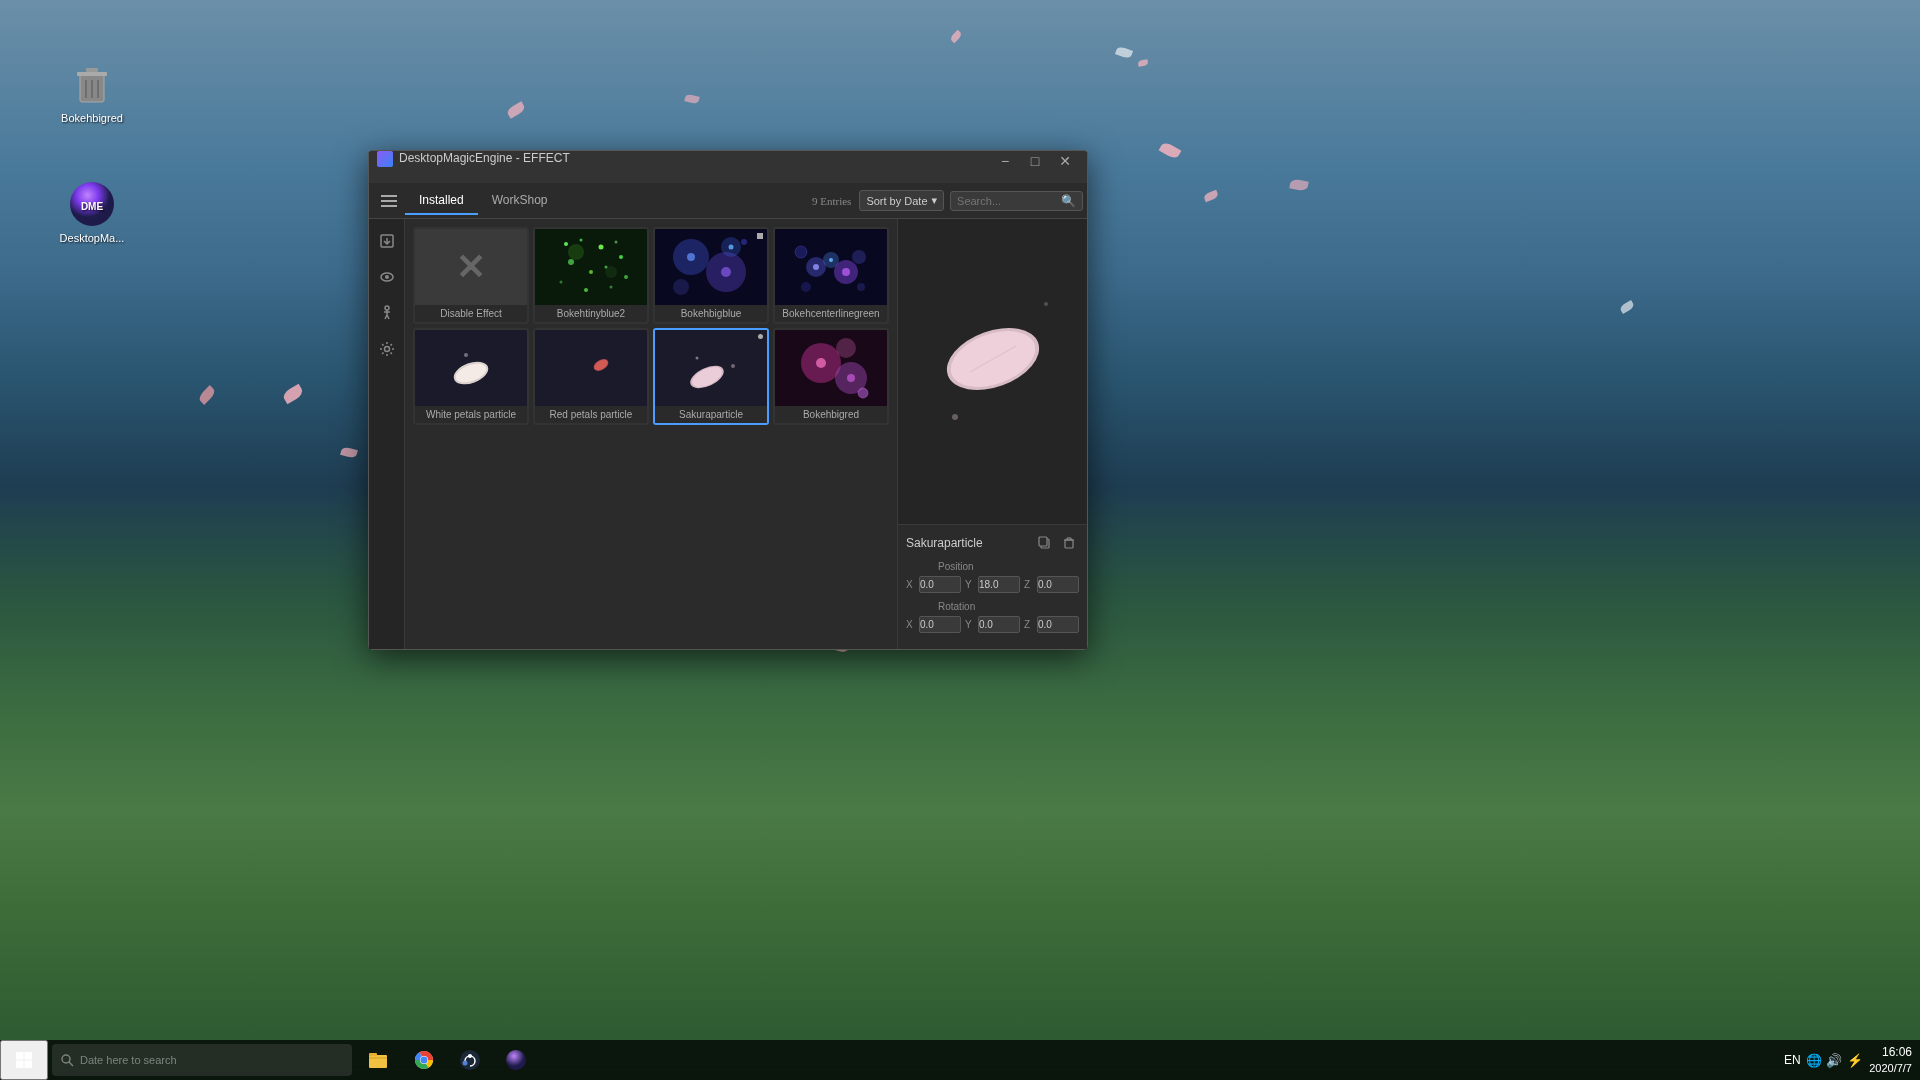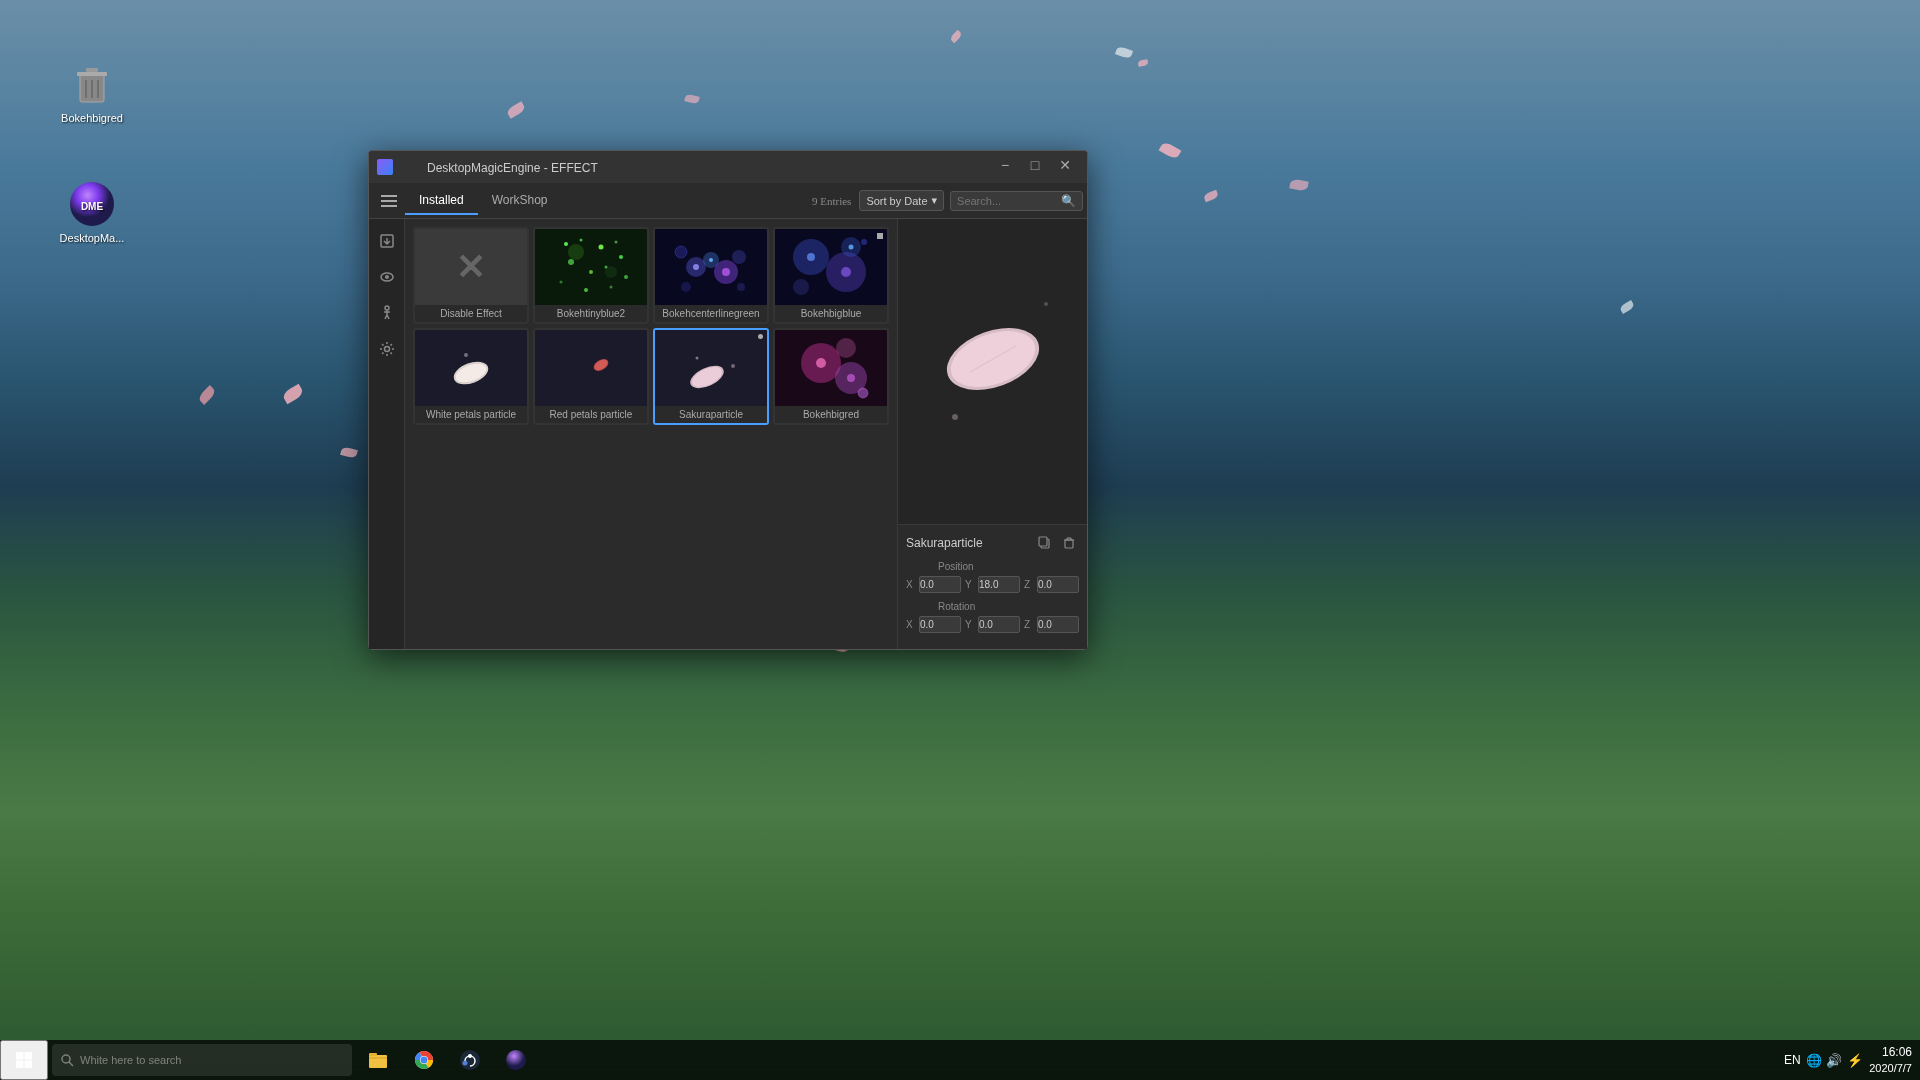--- a/index.html
+++ b/index.html
@@ -136,25 +136,24 @@
       flex-direction: column;
       z-index: 50;
       box-shadow: 0 8px 32px rgba(0,0,0,0.6);
     }
 
     
     .title-bar {
       height: 32px;
       background: #333;
       display: flex;
-      align-items: flex-end;
-      padding: 8px 8px;
+      align-items: flex-start;
+      padding: 0 8px;
       border-radius: 4px 4px 0 0;
       flex-shrink: 0;
-      gap: 28px;
     }
     .title-bar-icon {
       width: 16px;
       height: 16px;
       margin-right: 6px;
       background: linear-gradient(135deg, #8b5cf6, #3b82f6);
       border-radius: 2px;
     }
     .title-bar-text {
       color: #ccc;
@@ -567,53 +566,53 @@
               <circle cx="25" cy="20" r="8" fill="rgba(100,255,50,0.15)"></circle>
               <circle cx="60" cy="40" r="6" fill="rgba(80,200,80,0.1)"></circle>
             </svg>
           </div>
           <div class="effect-label">Bokehtinyblue2</div>
         </div>
 
         <div class="effect-item">
           <div class="effect-thumb" style="background: #080820;">
             <svg width="80" height="70" viewBox="0 0 80 70">
+              <circle cx="20" cy="25" r="18" fill="rgba(60,80,200,0.4)"></circle>
+              <circle cx="55" cy="40" r="20" fill="rgba(80,60,180,0.45)"></circle>
+              <circle cx="60" cy="15" r="10" fill="rgba(60,100,220,0.3)"></circle>
+              <circle cx="10" cy="55" r="8" fill="rgba(80,80,200,0.25)"></circle>
+
+              <circle cx="20" cy="25" r="4" fill="rgba(100,150,255,0.7)"></circle>
+              <circle cx="55" cy="40" r="5" fill="rgba(150,100,255,0.6)"></circle>
+              <circle cx="60" cy="15" r="2.5" fill="rgba(100,180,255,0.8)"></circle>
+              <circle cx="73" cy="10" r="3" fill="rgba(80,80,255,0.4)"></circle>
+            </svg>
+
+            <div style="position:absolute;top:4px;right:4px;width:6px;height:6px;background:#aaa;border-radius:50;"></div>
+          </div>
+          <div class="effect-label">Bokehbigblue</div>
+        </div>
+
+        <div class="effect-item">
+          <div class="effect-thumb" style="background: #080820;">
+            <svg width="80" height="70" viewBox="0 0 80 70">
               <circle cx="10" cy="20" r="6" fill="rgba(80,80,255,0.25)" stroke="rgba(100,100,255,0.3)" stroke-width="1"></circle>
               <circle cx="25" cy="35" r="10" fill="rgba(100,100,255,0.35)"></circle>
               <circle cx="40" cy="28" r="8" fill="rgba(80,150,255,0.3)"></circle>
               <circle cx="55" cy="40" r="12" fill="rgba(150,80,255,0.4)"></circle>
               <circle cx="68" cy="25" r="7" fill="rgba(100,100,255,0.25)"></circle>
               <circle cx="15" cy="55" r="5" fill="rgba(80,80,255,0.2)"></circle>
               <circle cx="70" cy="55" r="4" fill="rgba(100,100,255,0.2)"></circle>
 
               <circle cx="25" cy="35" r="3" fill="rgba(150,150,255,0.8)"></circle>
               <circle cx="55" cy="40" r="4" fill="rgba(200,100,255,0.7)"></circle>
               <circle cx="40" cy="28" r="2" fill="rgba(100,180,255,0.9)"></circle>
             </svg>
           </div>
           <div class="effect-label">Bokehcenterlinegreen</div>
-        </div>
-
-        <div class="effect-item">
-          <div class="effect-thumb" style="background: #080820;">
-            <svg width="80" height="70" viewBox="0 0 80 70">
-              <circle cx="20" cy="25" r="18" fill="rgba(60,80,200,0.4)"></circle>
-              <circle cx="55" cy="40" r="20" fill="rgba(80,60,180,0.45)"></circle>
-              <circle cx="60" cy="15" r="10" fill="rgba(60,100,220,0.3)"></circle>
-              <circle cx="10" cy="55" r="8" fill="rgba(80,80,200,0.25)"></circle>
-
-              <circle cx="20" cy="25" r="4" fill="rgba(100,150,255,0.7)"></circle>
-              <circle cx="55" cy="40" r="5" fill="rgba(150,100,255,0.6)"></circle>
-              <circle cx="60" cy="15" r="2.5" fill="rgba(100,180,255,0.8)"></circle>
-              <circle cx="73" cy="10" r="3" fill="rgba(80,80,255,0.4)"></circle>
-            </svg>
-
-            <div style="position:absolute;top:4px;right:4px;width:6px;height:6px;background:#aaa;border-radius:50;"></div>
-          </div>
-          <div class="effect-label">Bokehbigblue</div>
         </div>
 
         <div class="effect-item">
           <div class="effect-thumb" style="background: #1a1a2a;">
             <svg width="80" height="70" viewBox="0 0 80 70">
 
               <ellipse cx="40" cy="40" rx="18" ry="10" transform="rotate(-20,40,40)" fill="rgba(240,230,225,0.9)"></ellipse>
               <ellipse cx="40" cy="40" rx="16" ry="8" transform="rotate(-20,40,40)" fill="rgba(255,245,240,0.7)"></ellipse>
 
               <circle cx="35" cy="22" r="2" fill="rgba(200,200,220,0.5)"></circle>
@@ -740,21 +739,21 @@
       <rect x="1" y="9.5" width="7.5" height="7.5" fill="white"></rect>
       <rect x="9.5" y="9.5" width="7.5" height="7.5" fill="white"></rect>
     </svg>
   </button>
 
   <div class="taskbar-search">
     <svg width="14" height="14" viewBox="0 0 14 14" style="margin-right:6px;">
       <circle cx="6" cy="6" r="4" fill="none" stroke="rgba(255,255,255,0.4)" stroke-width="1.5"></circle>
       <line x1="9" y1="9" x2="13" y2="13" stroke="rgba(255,255,255,0.4)" stroke-width="1.5"></line>
     </svg>
-    <span style="color:rgba(255,255,255,0.4);font-size:11px;">White here to search</span>
+    <span style="color:rgba(255,255,255,0.4);font-size:11px;">Date here to search</span>
   </div>
 
   <div class="taskbar-apps">
 
     <div class="taskbar-app">
       <svg width="22" height="22" viewBox="0 0 22 22">
         <rect x="2" y="6" width="18" height="13" rx="1" fill="#f0c040"></rect>
         <path d="M2 9h18" stroke="#d4a020" stroke-width="1"></path>
         <rect x="2" y="4" width="8" height="3" rx="1" fill="#e8b030"></rect>
       </svg>

